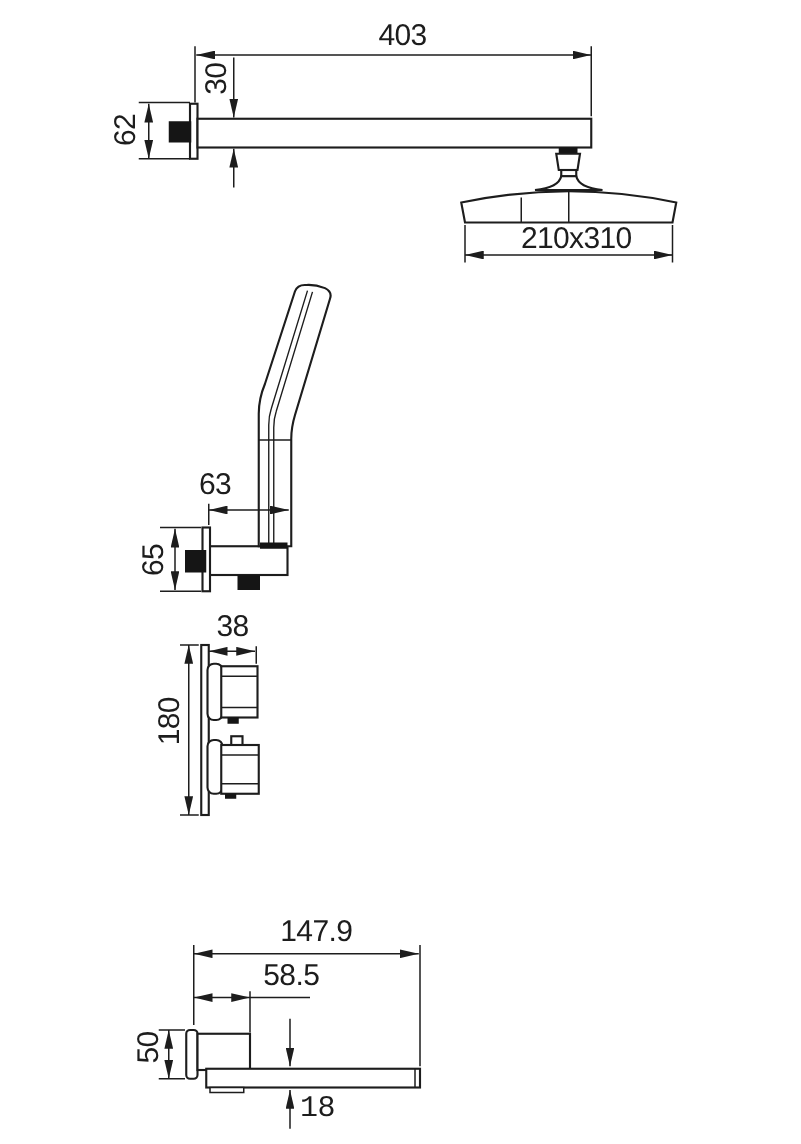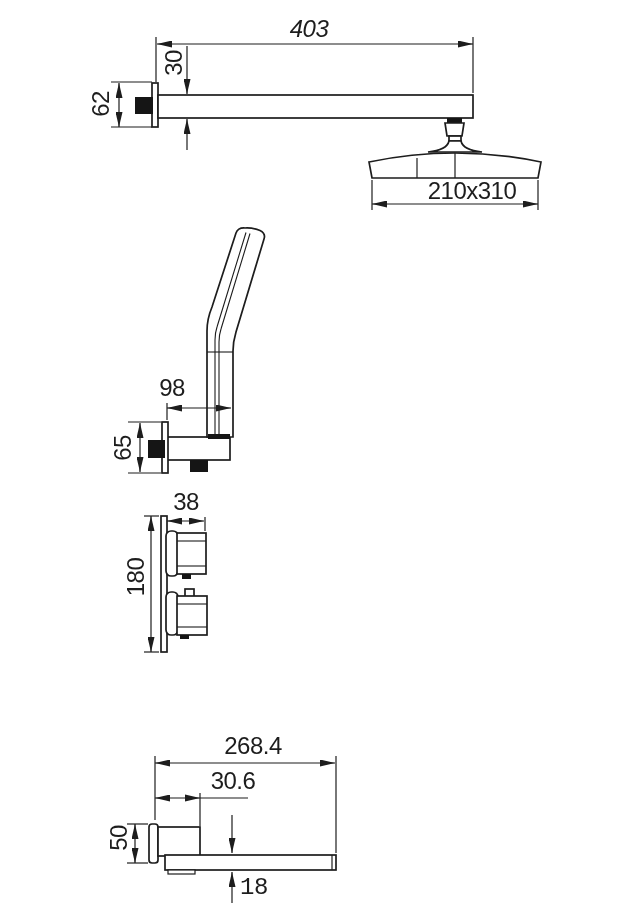--- a/index.html
+++ b/index.html
@@ -126,29 +126,29 @@
       <polygon points="200,798 185,794.5 185,801.5" fill="#1d1d1d" stroke="none"></polygon>
       <line x1="200" y1="793" x2="200" y2="826"></line>
       <line x1="135" y1="824" x2="135" y2="863" marker-start="url(#arr)" marker-end="url(#arr)"></line>
       <line x1="127" y1="824" x2="148" y2="824"></line>
       <line x1="127" y1="863" x2="148" y2="863"></line>
       <line x1="232" y1="815" x2="232" y2="853" marker-end="url(#arr)"></line>
       <line x1="232" y1="903" x2="232" y2="872" marker-end="url(#arr)"></line>
     </g>
   </svg>
 
-  <div class="lbl" style="left:309px; top:29px;font-style:italic;">403</div>
+  <div class="lbl" style="left:322px; top:29px;">403</div>
   <div class="lbl v" style="left:174px; top:63px;">30</div>
   <div class="lbl v" style="left:101px; top:104px;">62</div>
-  <div class="lbl" style="left:472px; top:191px;">210x310</div>
+  <div class="lbl" style="left:461px; top:191px;">210x310</div>
 
-  <div class="lbl" style="left:172px; top:388px;">98</div>
+  <div class="lbl" style="left:172px; top:388px;">63</div>
   <div class="lbl v" style="left:123px; top:448px;">65</div>
 
   <div class="lbl" style="left:186px; top:502px;">38</div>
   <div class="lbl v" style="left:136px; top:577px;">180</div>
 
-  <div class="lbl" style="left:253px; top:746px;">268.4</div>
-  <div class="lbl" style="left:233px; top:781px;">30.6</div>
+  <div class="lbl" style="left:253px; top:746px;">147.9</div>
+  <div class="lbl" style="left:233px; top:781px;">58.5</div>
   <div class="lbl v" style="left:119px; top:838px;">50</div>
   <div class="lbl" style="left:254px; top:888px;font-family:Liberation Mono, monospace;">18</div>
 
 </div>
 
 </body></html>

